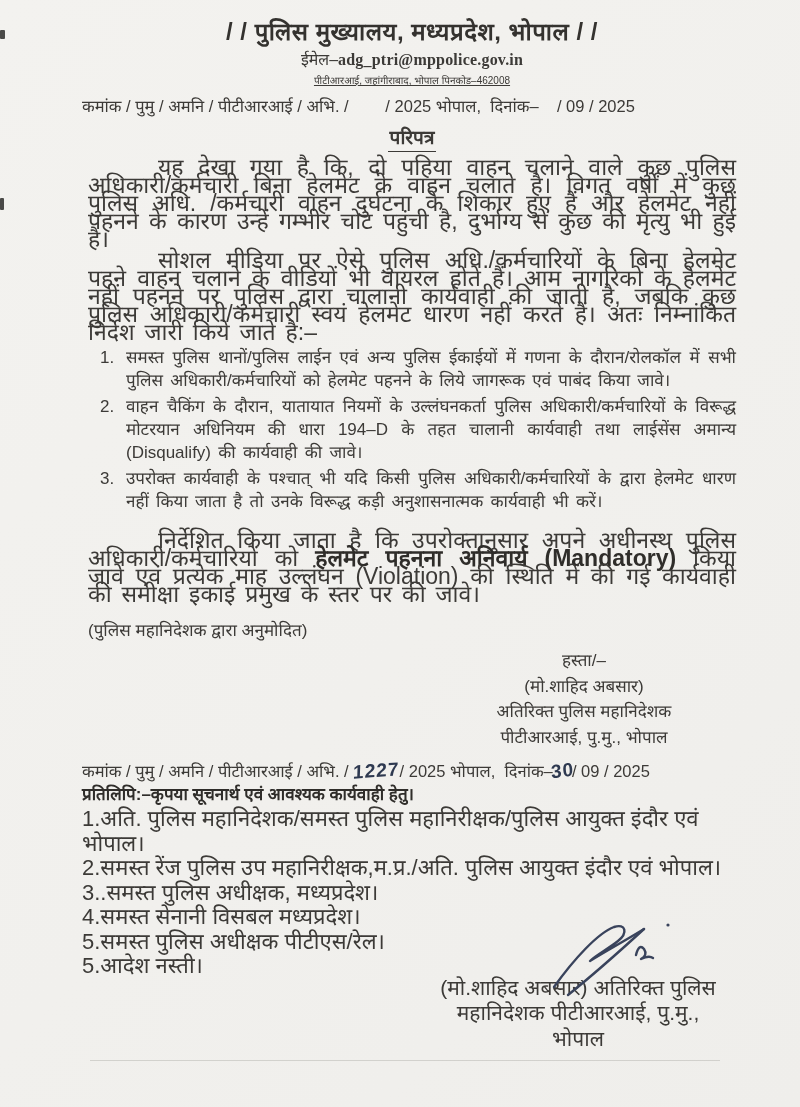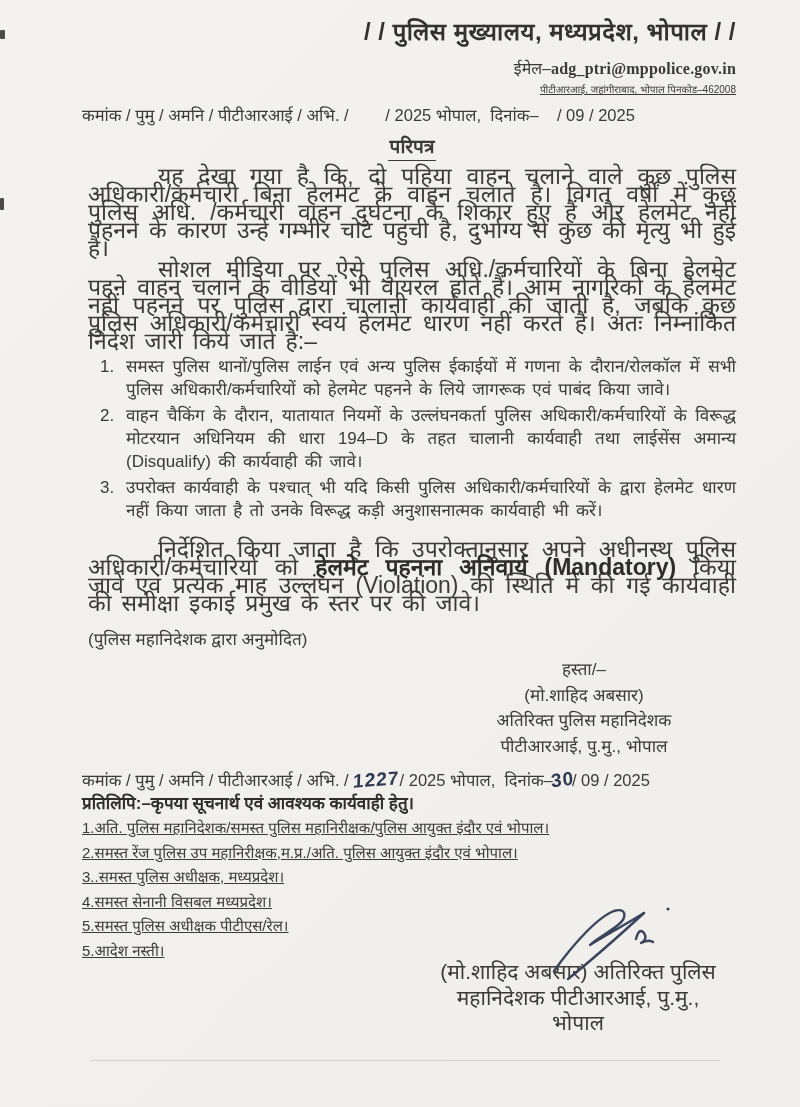--- a/index.html
+++ b/index.html
@@ -7,23 +7,23 @@
     position:relative;
     width:800px;height:1107px;
     margin:0 auto;
     background:linear-gradient(135deg,#f3f2ef 0%,#f1f0ed 55%,#efeeeb 100%);
     font-family:"Liberation Sans","DejaVu Sans",sans-serif;
     color:#3c3a37;
     overflow:hidden;
     box-shadow:0 0 4px rgba(0,0,0,.25);
   }
   .content{position:absolute;left:88px;right:64px;top:16px;}
-  .center{text-align:right;}
+  .center{text-align:center;}
   .title{font-size:24px;font-weight:bold;color:#34322f;letter-spacing:.5px;line-height:32px;}
-  .email-line{font-size:16px;line-height:22px;margin-top:10px;}
+  .email-line{font-size:16px;line-height:22px;margin-top:1px;}
   .email-line .email{font-weight:bold;font-family:"Liberation Serif","DejaVu Serif",serif;letter-spacing:.2px;}
   .address-line{font-size:10px;line-height:20px;text-decoration:underline;}
   .ref-line{font-size:16.5px;line-height:24px;margin-top:3px;white-space:pre-wrap;margin-left:-6px;}
   .heading{margin:7px auto 6px auto;width:max-content;font-size:19px;font-weight:bold;
            border-bottom:1.6px solid #3c3a37;padding:0 2px 1px 2px;line-height:25px;}
   .para{font-size:23px;line-height:18px;text-align:justify;word-spacing:3.5px;margin:0;}
   .indent{text-indent:70px;}
   .para+.para{margin-top:3px;}
   .dir-list{margin-top:5px;}
   .dir-item{display:flex;font-size:17px;line-height:23px;margin:0 0 3px 0;}
@@ -32,21 +32,21 @@
   .closing{margin-top:18px;}
   .closing .bold-part{font-weight:bold;color:#2f2d2a;}
   .approval{font-size:17px;line-height:23px;margin-top:16px;}
   .sig-block{width:280px;margin:6px 12px 0 auto;text-align:center;font-size:17px;line-height:25.5px;}
   .sig-block .sig-line{display:block;}
   .ref-bottom{font-size:16.5px;line-height:24px;margin-top:9px;margin-left:-6px;white-space:pre-wrap;}
   .hand{display:inline-block;font-size:19px;font-weight:bold;color:#2e3950;
         transform:rotate(-4deg) skewX(-6deg);letter-spacing:1px;line-height:0;}
   .hand-day{transform:rotate(-8deg) skewX(-4deg);margin:0 -2px;}
   .copy-heading{font-size:17px;font-weight:bold;line-height:24px;color:#2f2d2a;margin-left:-6px;}
-  .copy-item{font-size:15px;line-height:24.5px;margin-left:-6px;text-decoration:underline;}
+  .copy-item{font-size:22px;line-height:24.5px;margin-left:-6px;}
   .sig-block-bottom{position:relative;width:300px;margin:-4px 8px 0 auto;text-align:center;
                     font-size:21px;line-height:25.5px;}
   .scribble{position:absolute;right:38px;top:-58px;}
   .scan-mark{position:absolute;left:0;background:#4a4a48;border-radius:1px;}
   .scan-mark.m1{top:30px;width:5px;height:9px;}
   .scan-mark.m2{top:198px;width:4px;height:12px;}
   .faint-rule{position:absolute;left:90px;right:80px;top:1060px;height:1px;
               background:rgba(120,118,112,.25);}
 </style>
 </head>

